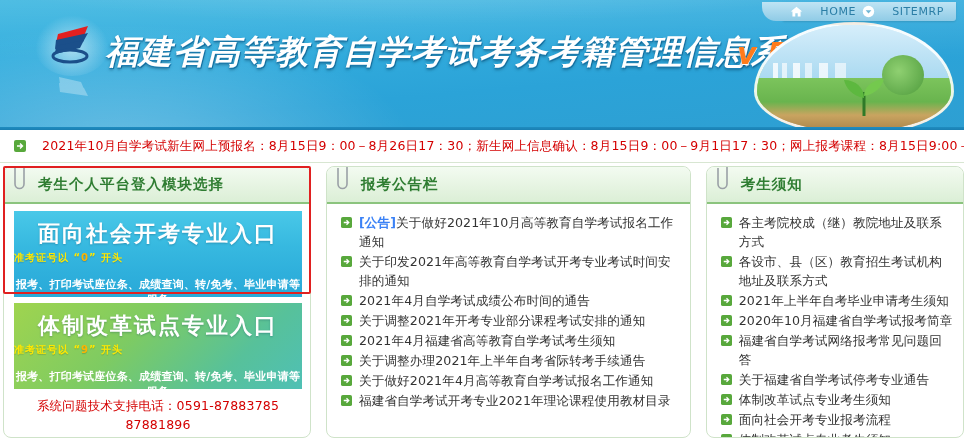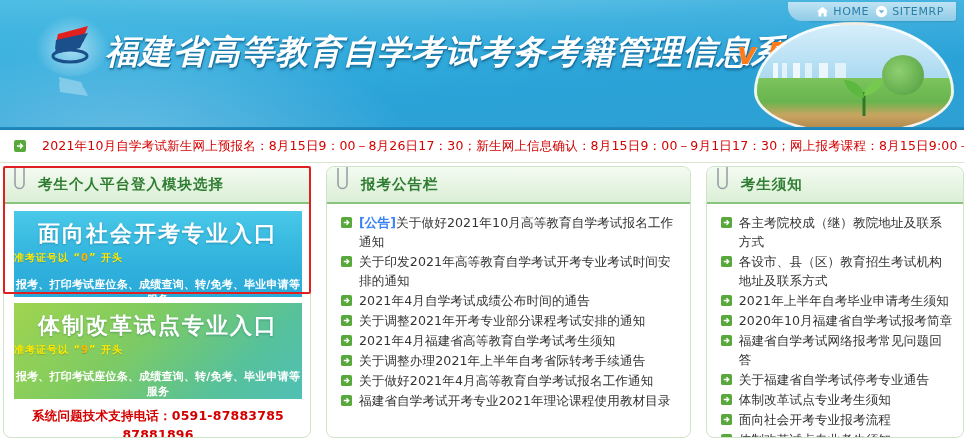--- a/index.html
+++ b/index.html
@@ -112,21 +112,21 @@
     border-radius: 0 0 3px 3px;
     box-shadow: 0 1px 2px rgba(0,0,0,0.12);
   }
   .toppill::before {
     content: ""; position: absolute; left: -20px; top: 0;
     width: 24px; height: 19px;
     background: linear-gradient(to bottom, #bfe4f4, #8fcbe6);
     border-radius: 0 0 0 14px;
   }
   .pill-link {
-    display: flex; align-items: center; gap: 4px;
+    display: flex; align-items: center; gap: 17px;
     font-size: 11px; letter-spacing: 0.6px; color: #2b7ea6;
     font-family: "DejaVu Sans", "Liberation Sans", sans-serif;
     cursor: pointer;
   }
   .pill-ic { width: 13px; height: 13px; display: block; }
 
   
   .notice {
     position: relative;
     width: 964px; height: 33px;
@@ -198,21 +198,21 @@
     padding: 8px 0 5px 0;
     text-align: center;
     cursor: pointer;
   }
   .entry-blue {
     background: linear-gradient(to bottom, #49c8e8 0%, #37b9e0 40%, #2fb0dc 70%, #29a9d8 100%);
     height: 86px;
   }
   .entry-green {
     background: linear-gradient(135deg, #9fd44f 0%, #7ecb62 40%, #57c19a 75%, #4fc0b5 100%);
-    height: 96px;
+    height: 86px;
   }
   .entry-title {
     font-size: 22px; font-weight: 700; color: #ffffff;
     letter-spacing: 2px; line-height: 30px;
     text-shadow: 0 1px 2px rgba(0,60,90,0.30);
   }
   .entry-sub {
     margin-top: 2px; padding-right: 12px; text-align: left;
     font-size: 10px; font-weight: 700; color: #ffe800;
     letter-spacing: 1px;
@@ -222,21 +222,21 @@
   .entry-foot {
     margin-top: 12px;
     font-size: 11px; font-weight: 700; color: #ffffff;
     letter-spacing: 0.2px;
   }
 
   .support {
     margin-top: 7px; text-align: center;
   }
   .support-line {
-    font-size: 12.5px; font-weight: 700; color: #d40000;
+    font-size: 12.5px; font-weight: 400; color: #d40000;
     line-height: 19px; letter-spacing: 0.2px;
   }
 
   
   .list { padding: 2px 2px 0 2px; }
   .li {
     display: flex; align-items: flex-start;
     margin-bottom: 1px;
     cursor: pointer;
   }

